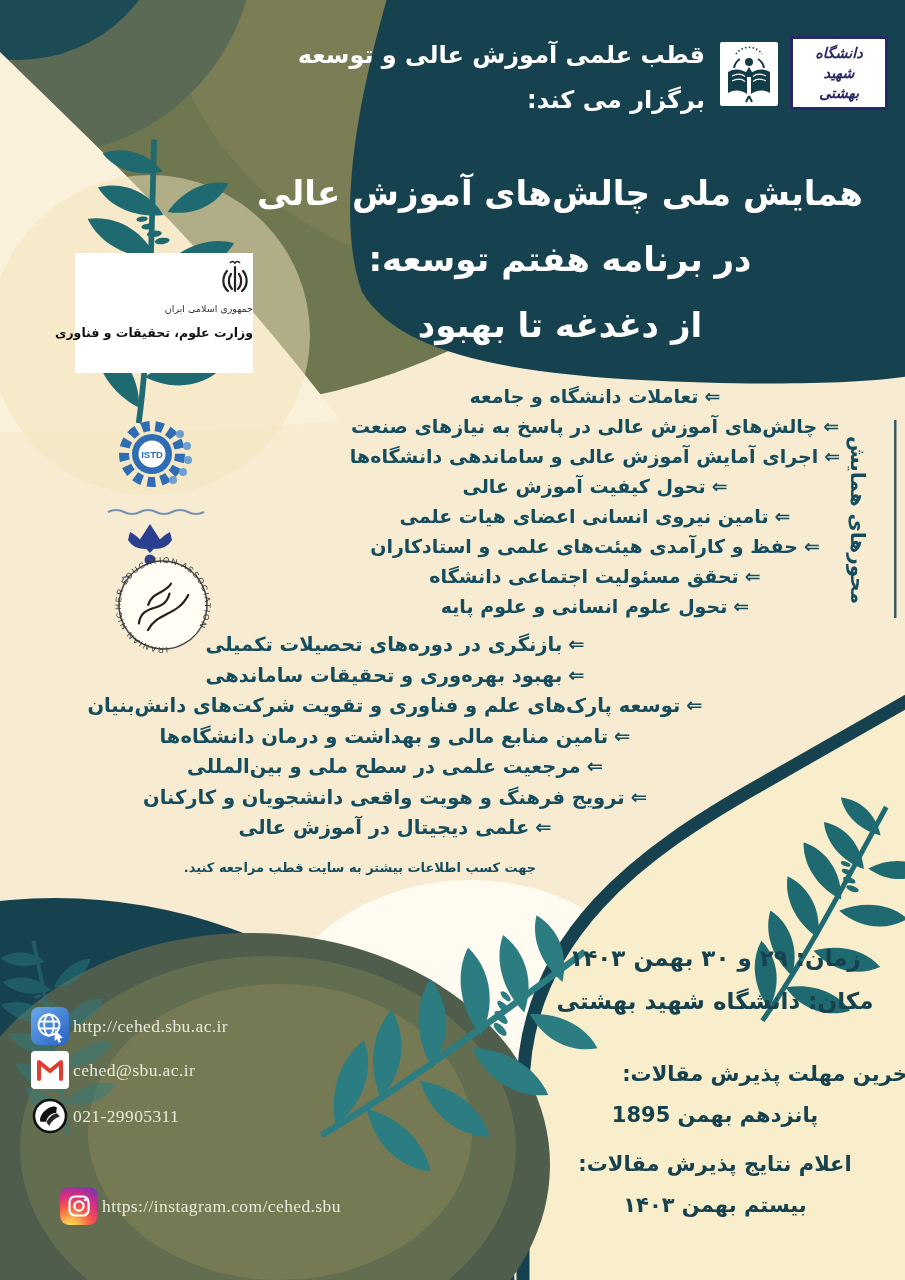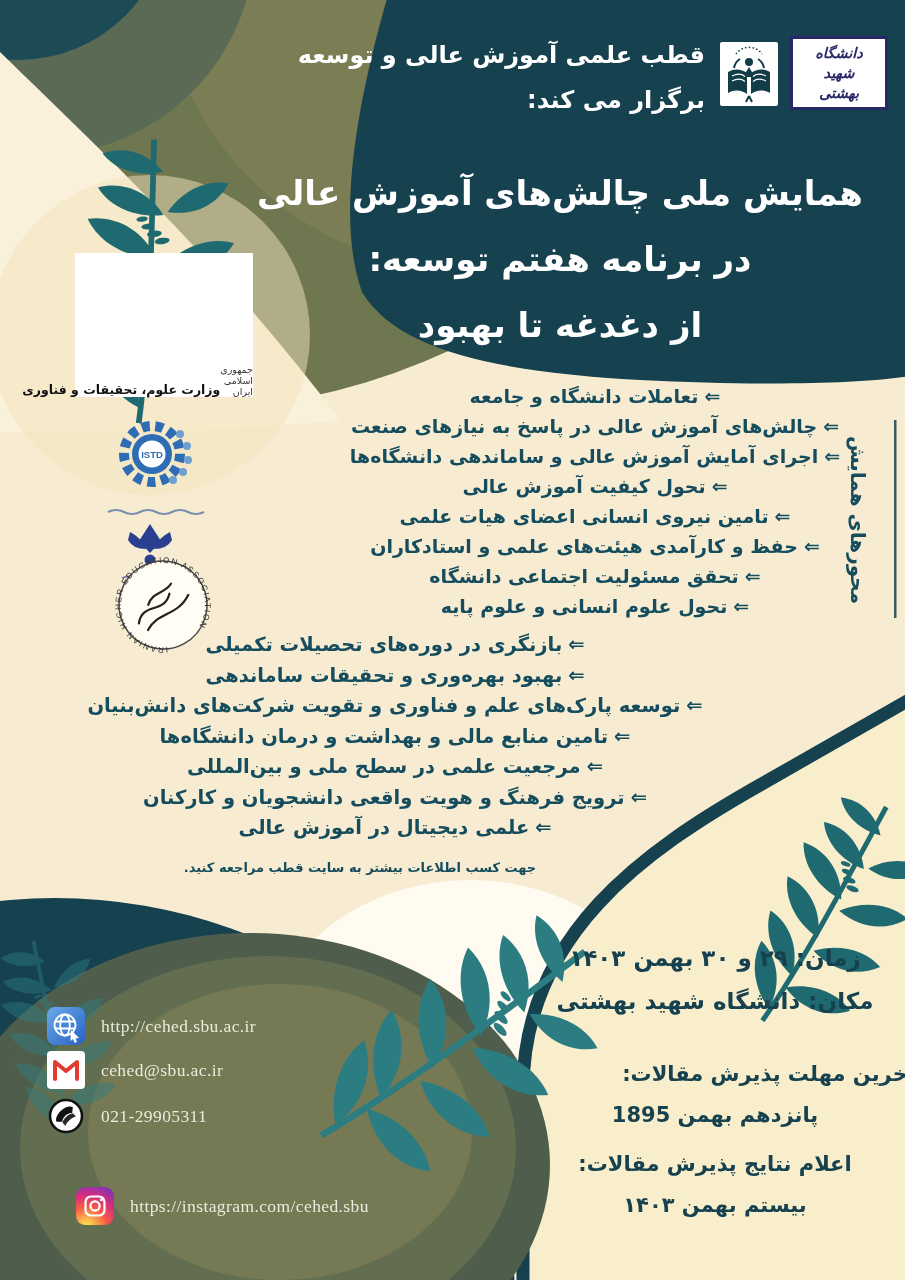--- a/index.html
+++ b/index.html
@@ -16,22 +16,22 @@
   .sbu-box{left:790px;top:36px;width:98px;height:74px;border:3px solid #282868;
     box-sizing:border-box;display:flex;flex-direction:column;justify-content:center;
     text-align:center;direction:rtl;color:#282868;font-weight:bold;font-style:italic;
     font-size:14.5px;line-height:20px;}
 
   
   .title{top:160px;left:240px;width:640px;text-align:center;direction:rtl;color:#fff;
     font-weight:bold;font-size:34px;line-height:66px;white-space:nowrap;}
 
   
-  .ministry{left:75px;top:253px;width:178px;height:144px;background:#fff;
-    display:flex;flex-direction:row;align-items:flex-end;direction:rtl;}
+  .ministry{left:75px;top:253px;width:178px;height:120px;background:#fff;
+    display:flex;flex-direction:column;align-items:flex-start;direction:rtl;}
   .ministry .country{font-size:9.5px;color:#333;margin-top:1px;}
   .ministry .mname{font-size:12.5px;color:#111;font-weight:bold;margin-top:11px;
     white-space:nowrap;}
 
   
   .group{direction:rtl;text-align:center;color:#164d5e;font-weight:bold;}
   .group1{top:381px;left:330px;width:530px;font-size:19px;line-height:30px;}
   .group2{top:630px;left:60px;width:670px;font-size:19.5px;line-height:30.5px;}
   .titem{white-space:nowrap;}
   .arr{margin-left:6px;}
@@ -46,22 +46,22 @@
   .cline{left:515px;width:400px;text-align:center;direction:rtl;color:#16414f;
     font-weight:bold;white-space:nowrap;}
   .ev-time{top:945px;font-size:23px;}
   .ev-loc{top:988px;font-size:23px;}
   .ev-dl{top:1062px;font-size:21px;text-align:right;}
   .ev-dv{top:1103px;font-size:21px;}
   .ev-rl{top:1152px;font-size:21px;}
   .ev-rv{top:1193px;font-size:21px;}
 
   
-  .contact{position:absolute;left:47px;z-index:2;display:flex;align-items:center;
-    gap:16px;height:40px;}
+  .contact{position:absolute;left:31px;z-index:2;display:flex;align-items:center;
+    gap:4px;height:40px;}
   .c1{top:1006px;}.c2{top:1050px;}.c3{top:1096px;}.c4{top:1142px;}.c5{top:1186px;padding-left:29px;}
   .ctext{font-family:"Liberation Serif",serif;font-size:17.5px;color:#e9ebdc;
     letter-spacing:.4px;}
   .cicon{width:38px;height:38px;flex:none;position:relative;}
   .icon-globe{border-radius:8px;background:linear-gradient(135deg,#6aa9e9,#2763c4);}
   .icon-gmail{border-radius:4px;background:#fff;}
   .icon-phone{}
   .icon-telegram{border-radius:8px;background:#fff;}
   .icon-insta{border-radius:9px;
     background:radial-gradient(circle at 28% 105%,#fdd54f 8%,#f75b46 42%,#d92e7f 65%,#8134af 90%);}

